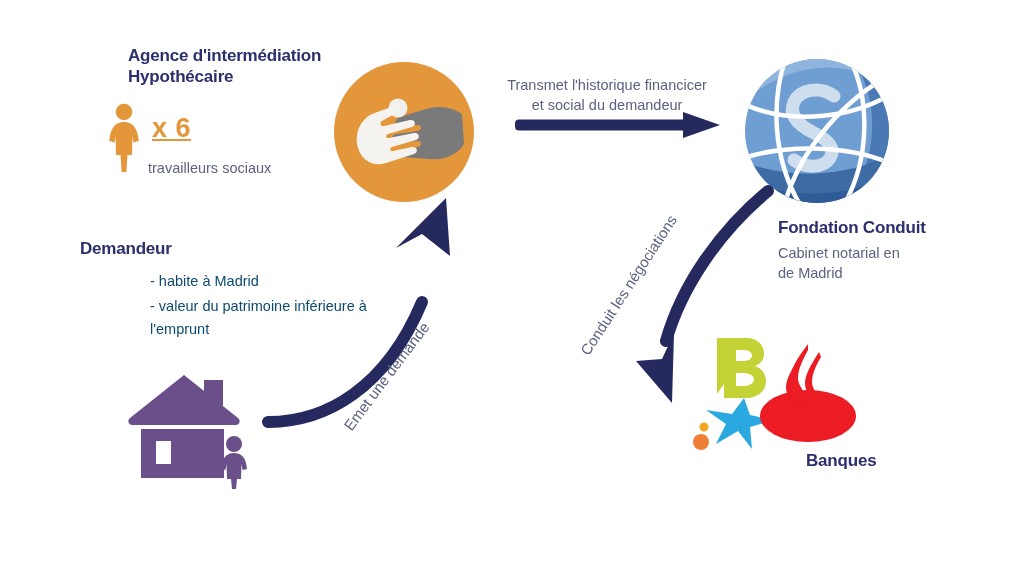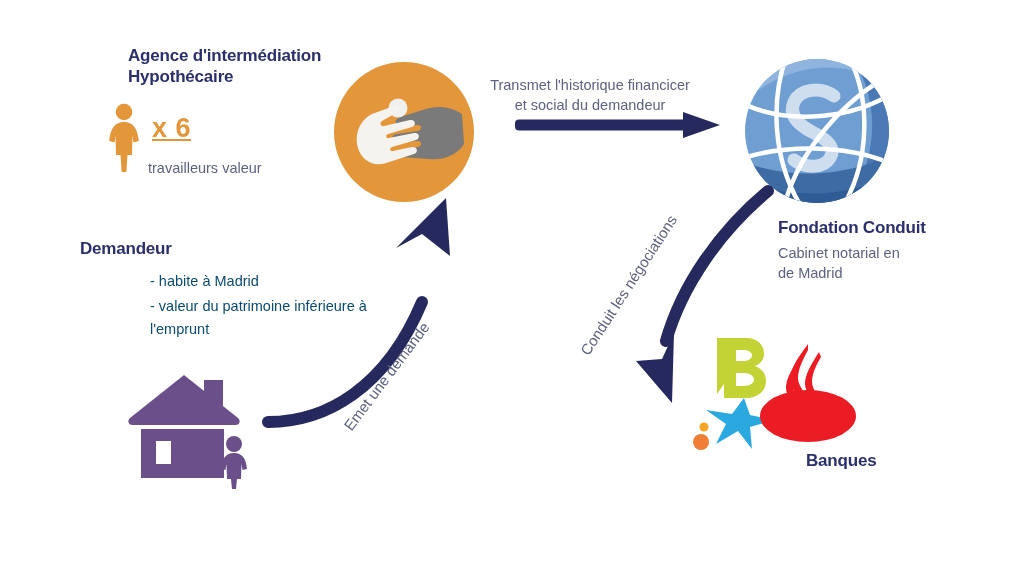--- a/index.html
+++ b/index.html
@@ -64,21 +64,21 @@
 
   #person-icon-wrap { left: 104px; top: 103px; width: 40px; height: 70px; }
 
   #demandeur-title { left: 80px; top: 238px; width: 200px; }
   #demandeur-list  { left: 150px; top: 270px; width: 240px; }
 
   #house-icon-wrap { left: 128px; top: 372px; width: 130px; height: 118px; }
 
   #handshake-circle { left: 334px; top: 62px; width: 140px; height: 140px; }
 
-  #transmit-label { left: 476px; top: 76px; width: 228px; }
+  #transmit-label { left: 493px; top: 76px; width: 228px; }
   #transmit-arrow { left: 515px; top: 112px; width: 205px; height: 26px; }
 
   #globe-wrap { left: 742px; top: 56px; width: 150px; height: 150px; }
 
   #signum-title { left: 778px; top: 217px; width: 220px; }
   #signum-note  { left: 778px; top: 243px; width: 175px; }
 
   #banks-wrap { left: 686px; top: 336px; width: 200px; height: 125px; }
   #banks-title { left: 806px; top: 450px; width: 150px; }
 
@@ -101,21 +101,21 @@
   <div class="abs" id="person-icon-wrap">
     <svg width="40" height="70" viewBox="0 0 40 70" xmlns="http://www.w3.org/2000/svg">
       <circle cx="20" cy="9" r="8.3" fill="#e3973a"></circle>
       <path d="M20 19 C11 19 6.5 25 5.2 38 L10.5 39.5 L11.5 33 L12 52 L16.5 52 L17.6 69 L22.4 69 L23.5 52 L28 52 L28.5 33 L29.5 39.5 L34.8 38 C33.5 25 29 19 20 19 Z" fill="#e3973a"></path>
     </svg>
   </div>
 
   <div class="abs count-badge" id="agency-count">x 6</div>
 
   <div class="abs body-text" id="agency-note">
-    <div>travailleurs valeur</div>
+    <div>travailleurs sociaux</div>
   </div>
 
   <div class="abs" id="handshake-circle">
     <svg width="140" height="140" viewBox="0 0 140 140" xmlns="http://www.w3.org/2000/svg">
       <circle cx="70" cy="70" r="70" fill="#e3973a"></circle>
 
       <path d="M128 52 C118 45 104 43 92 47 L66 55 C61 57 60 62 64 64 L84 63 C88 63 88 68 84 69 L62 72 C57 73 57 79 62 80 L84 79 C88 79 88 84 84 85 L66 88 C62 89 63 94 67 95 L95 97 C110 99 124 92 130 82 Z" fill="#7a7a7a"></path>
 
       <circle cx="64" cy="46" r="9.5" fill="#f0f0ee"></circle>
 

